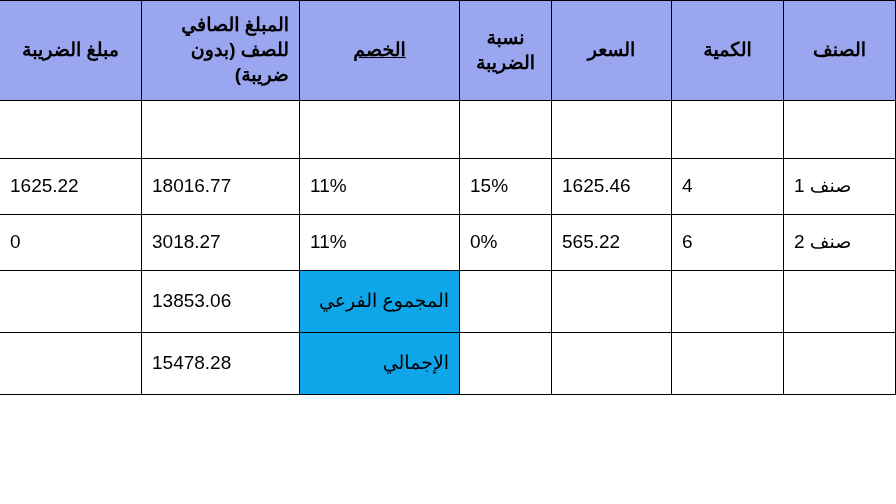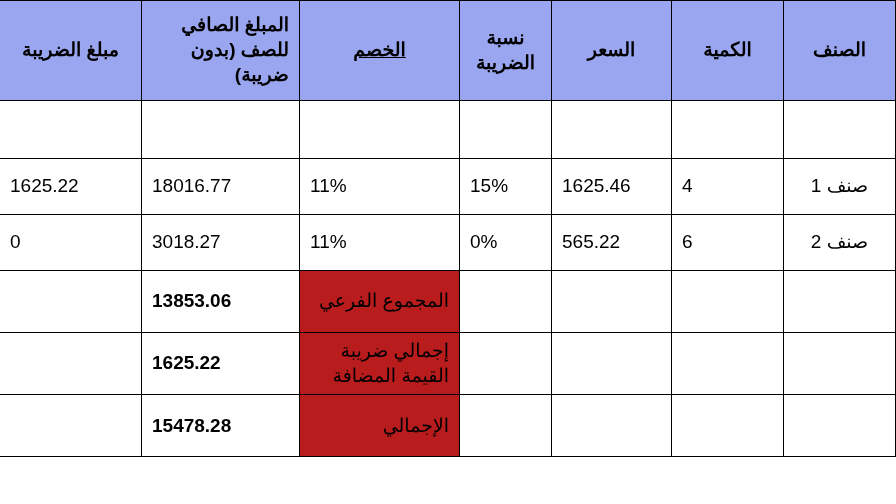--- a/index.html
+++ b/index.html
@@ -45,41 +45,41 @@
   .c-disc   { width: 160px; text-decoration: underline; }
   .c-net    { width: 158px; text-align: right; }
   .c-taxamt { width: 142px; }
 
   td.num {
     text-align: left;
     direction: ltr;
     unicode-bidi: embed;
   }
   td.txt {
-    text-align: center;
+    text-align: left;
   }
   tr.blank-row td {
     height: 58px;
   }
   tr.data-row td {
     height: 56px;
   }
   tr.total-row td {
     height: 62px;
   }
   td.label-cell {
-    background: #b91c1c;
+    background: #0ea5e9;
     text-align: right;
     font-size: 19px;
     vertical-align: middle;
   }
   td.total-val {
     text-align: left;
     direction: ltr;
-    font-weight: bold;
+    font-weight: normal;
     font-size: 20px;
     vertical-align: middle;
   }
   td.empty-cell { background: #ffffff; }
 </style>
 </head>
 <body>
 
 <table id="invoice-table">
   <thead>
@@ -127,29 +127,20 @@
     <tr class="total-row">
       <td class="empty-cell"></td>
       <td class="empty-cell"></td>
       <td class="empty-cell"></td>
       <td class="empty-cell"></td>
       <td class="label-cell">المجموع الفرعي</td>
       <td class="total-val">13853.06</td>
       <td class="empty-cell"></td>
     </tr>
 
-    <tr class="total-row">
-      <td class="empty-cell"></td>
-      <td class="empty-cell"></td>
-      <td class="empty-cell"></td>
-      <td class="empty-cell"></td>
-      <td class="label-cell">إجمالي ضريبة القيمة المضافة</td>
-      <td class="total-val">1625.22</td>
-      <td class="empty-cell"></td>
-    </tr>
 
     <tr class="total-row">
       <td class="empty-cell"></td>
       <td class="empty-cell"></td>
       <td class="empty-cell"></td>
       <td class="empty-cell"></td>
       <td class="label-cell">الإجمالي</td>
       <td class="total-val">15478.28</td>
       <td class="empty-cell"></td>
     </tr>

